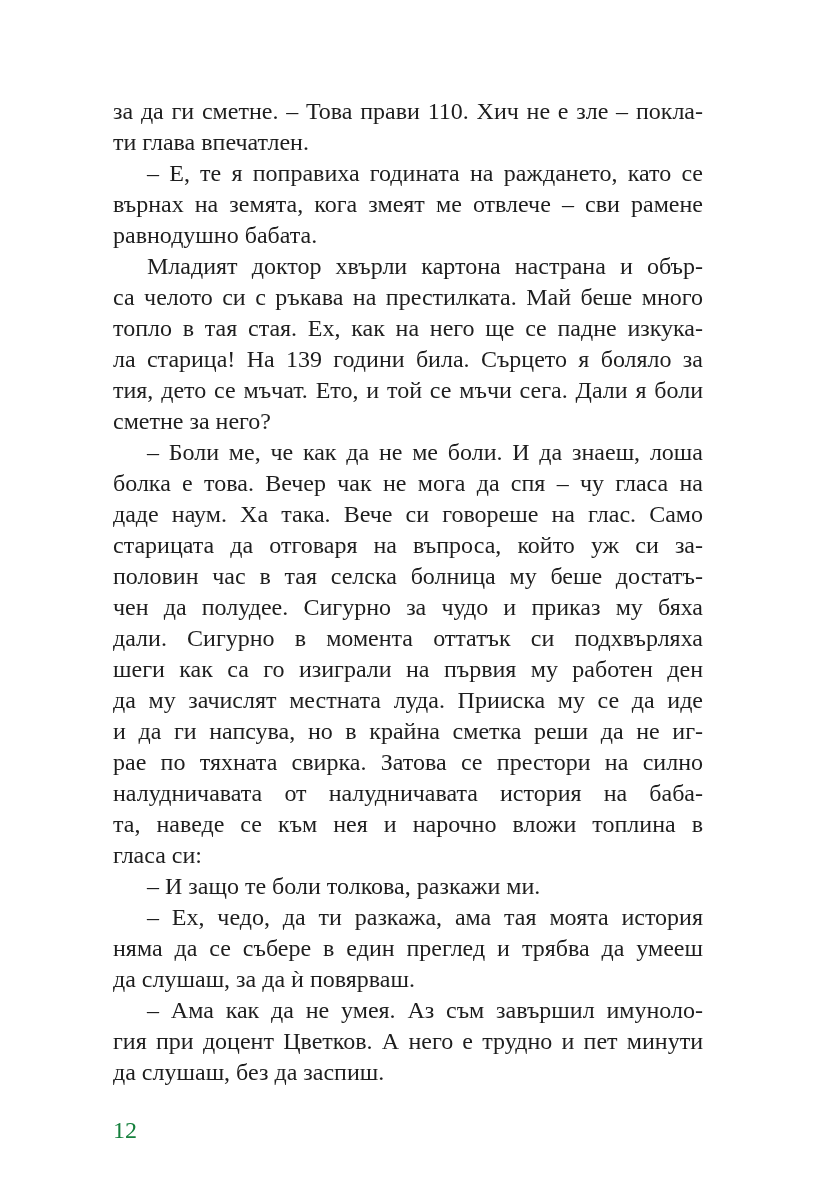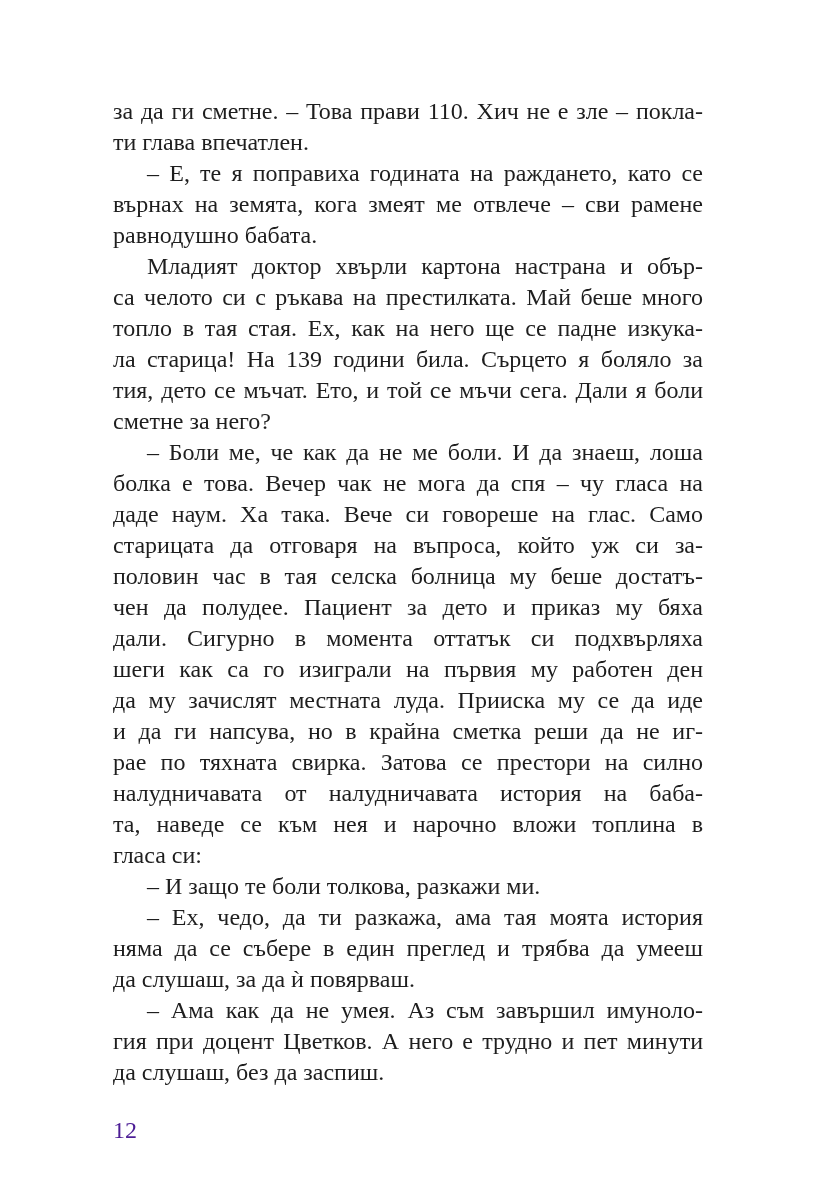--- a/index.html
+++ b/index.html
@@ -42,21 +42,21 @@
   }
   .line.indent {
     text-indent: 34px;
   }
   .page-number {
     position: absolute;
     left: 113px;
     top: 1115px;
     font-size: 24px;
     line-height: 31px;
-    color: #4c1d95;
+    color: #15803d;
   }
 </style>
 </head>
 <body>
 
 <div class="book-page">
   <div class="text-block" id="text-block">
       <div class="para">
         <div class="line">за да ги сметне. – Това прави 110. Хич не е зле – покла-</div>
         <div class="line last">ти глава впечатлен.</div>
@@ -73,21 +73,21 @@
         <div class="line">ла старица! На 139 години била. Сърцето я боляло за</div>
         <div class="line">тия, дето се мъчат. Ето, и той се мъчи сега. Дали я боли</div>
         <div class="line last">сметне за него?</div>
       </div>
       <div class="para">
         <div class="line indent">– Боли ме, че как да не ме боли. И да знаеш, лоша</div>
         <div class="line">болка е това. Вечер чак не мога да спя – чу гласа на</div>
         <div class="line">даде наум. Ха така. Вече си говореше на глас. Само</div>
         <div class="line">старицата да отговаря на въпроса, който уж си за-</div>
         <div class="line">половин час в тая селска болница му беше достатъ-</div>
-        <div class="line">чен да полудее. Пациент за дето и приказ му бяха</div>
+        <div class="line">чен да полудее. Сигурно за чудо и приказ му бяха</div>
         <div class="line">дали. Сигурно в момента оттатък си подхвърляха</div>
         <div class="line">шеги как са го изиграли на първия му работен ден</div>
         <div class="line">да му зачислят местната луда. Прииска му се да иде</div>
         <div class="line">и да ги напсува, но в крайна сметка реши да не иг-</div>
         <div class="line">рае по тяхната свирка. Затова се престори на силно</div>
         <div class="line">налудничавата от налудничавата история на баба-</div>
         <div class="line">та, наведе се към нея и нарочно вложи топлина в</div>
         <div class="line last">гласа си:</div>
       </div>
       <div class="para">

